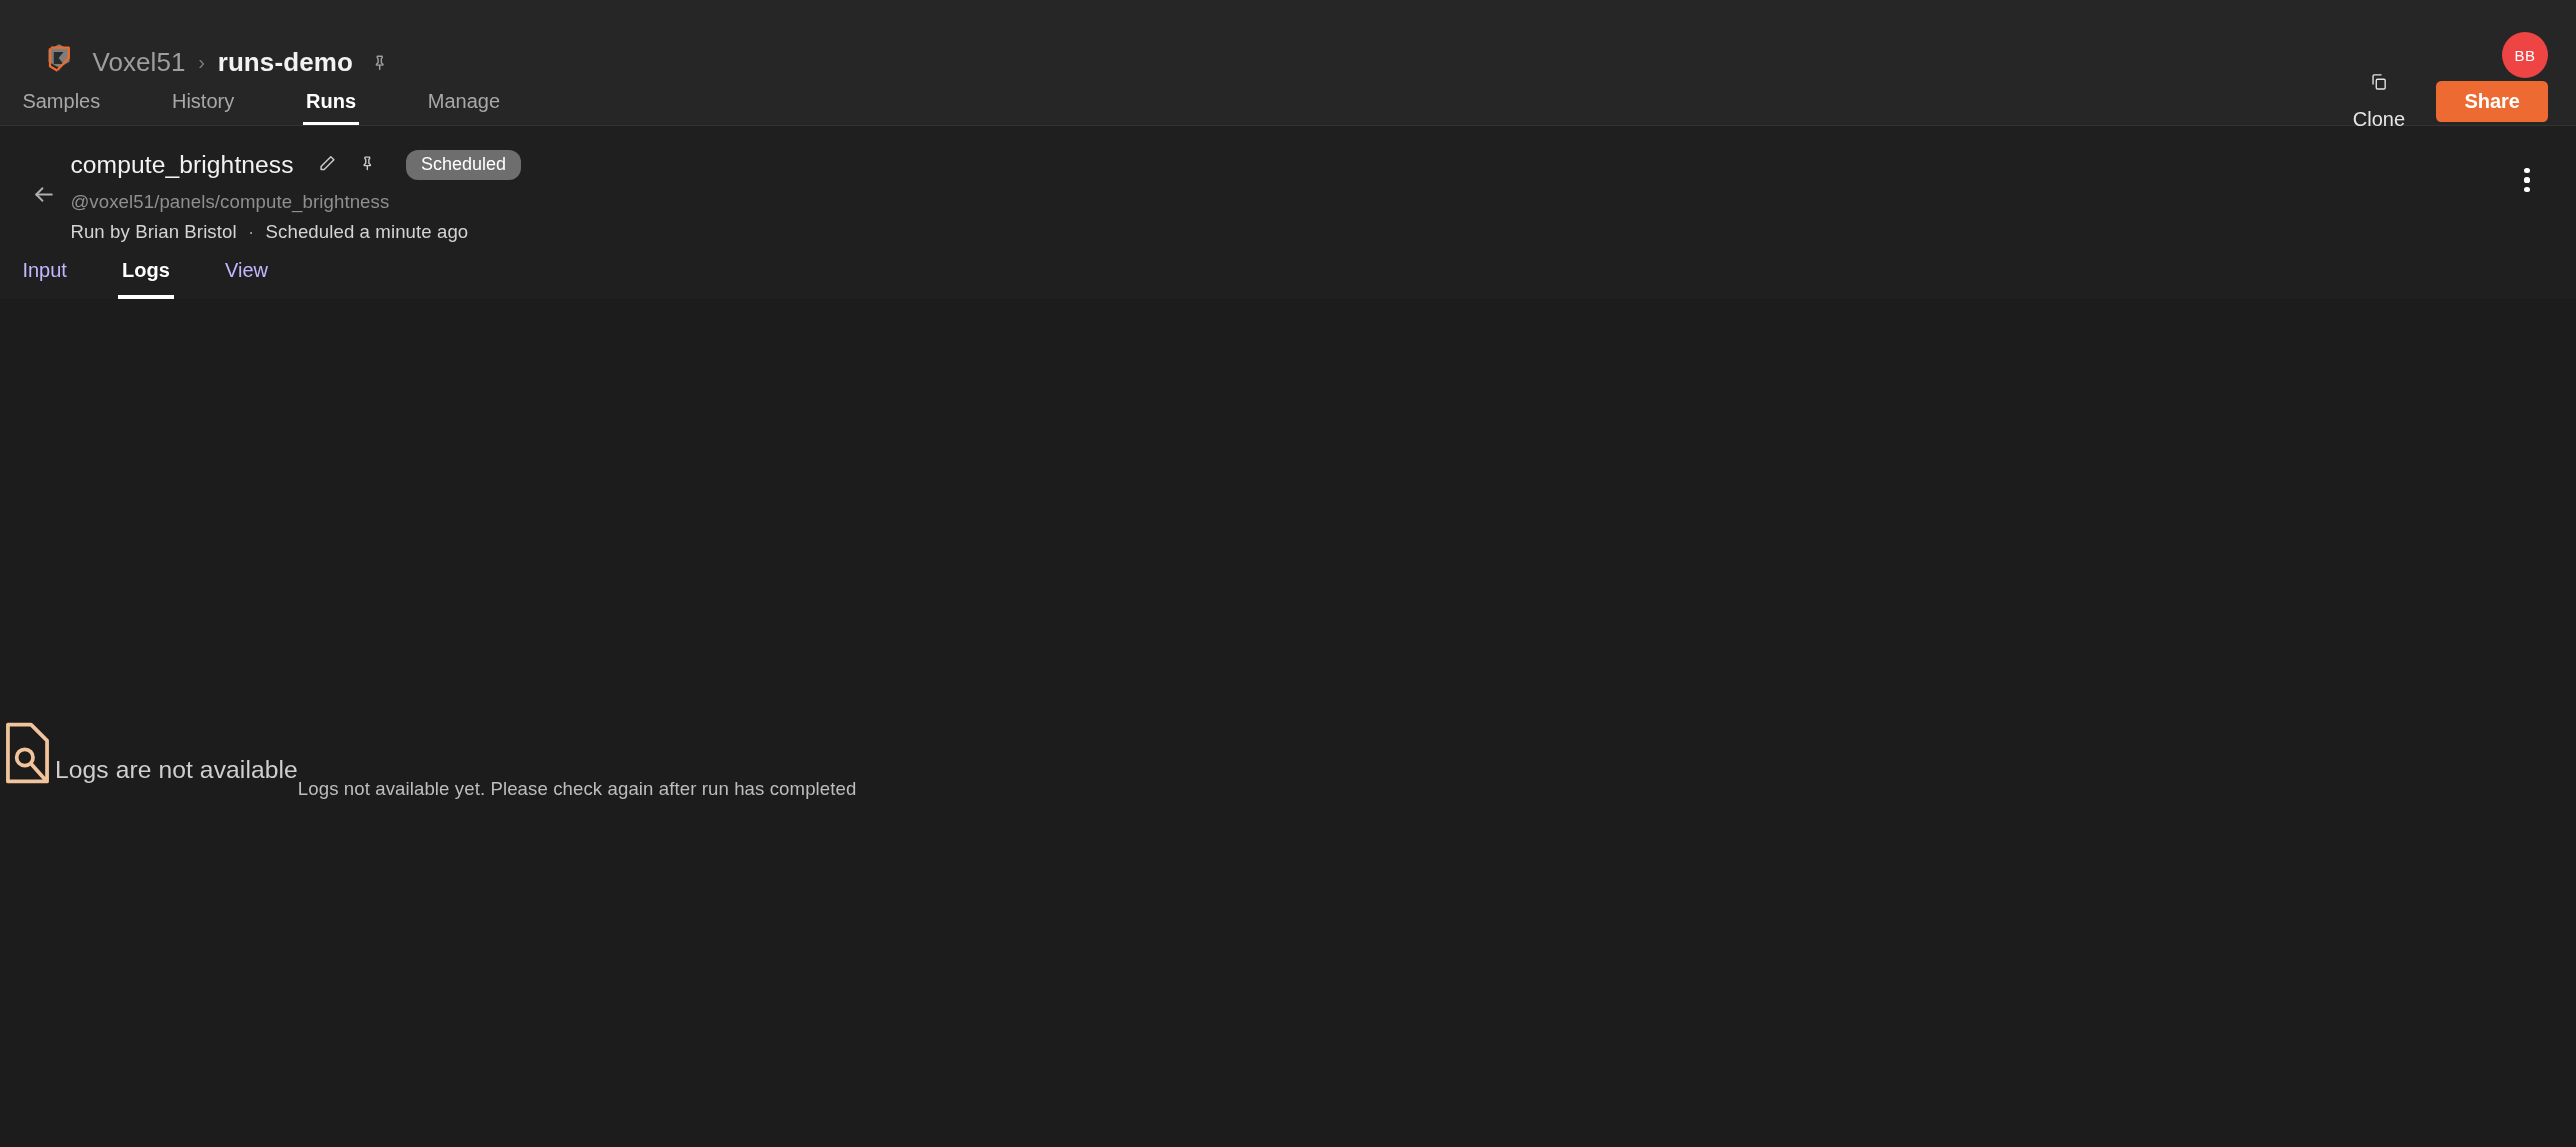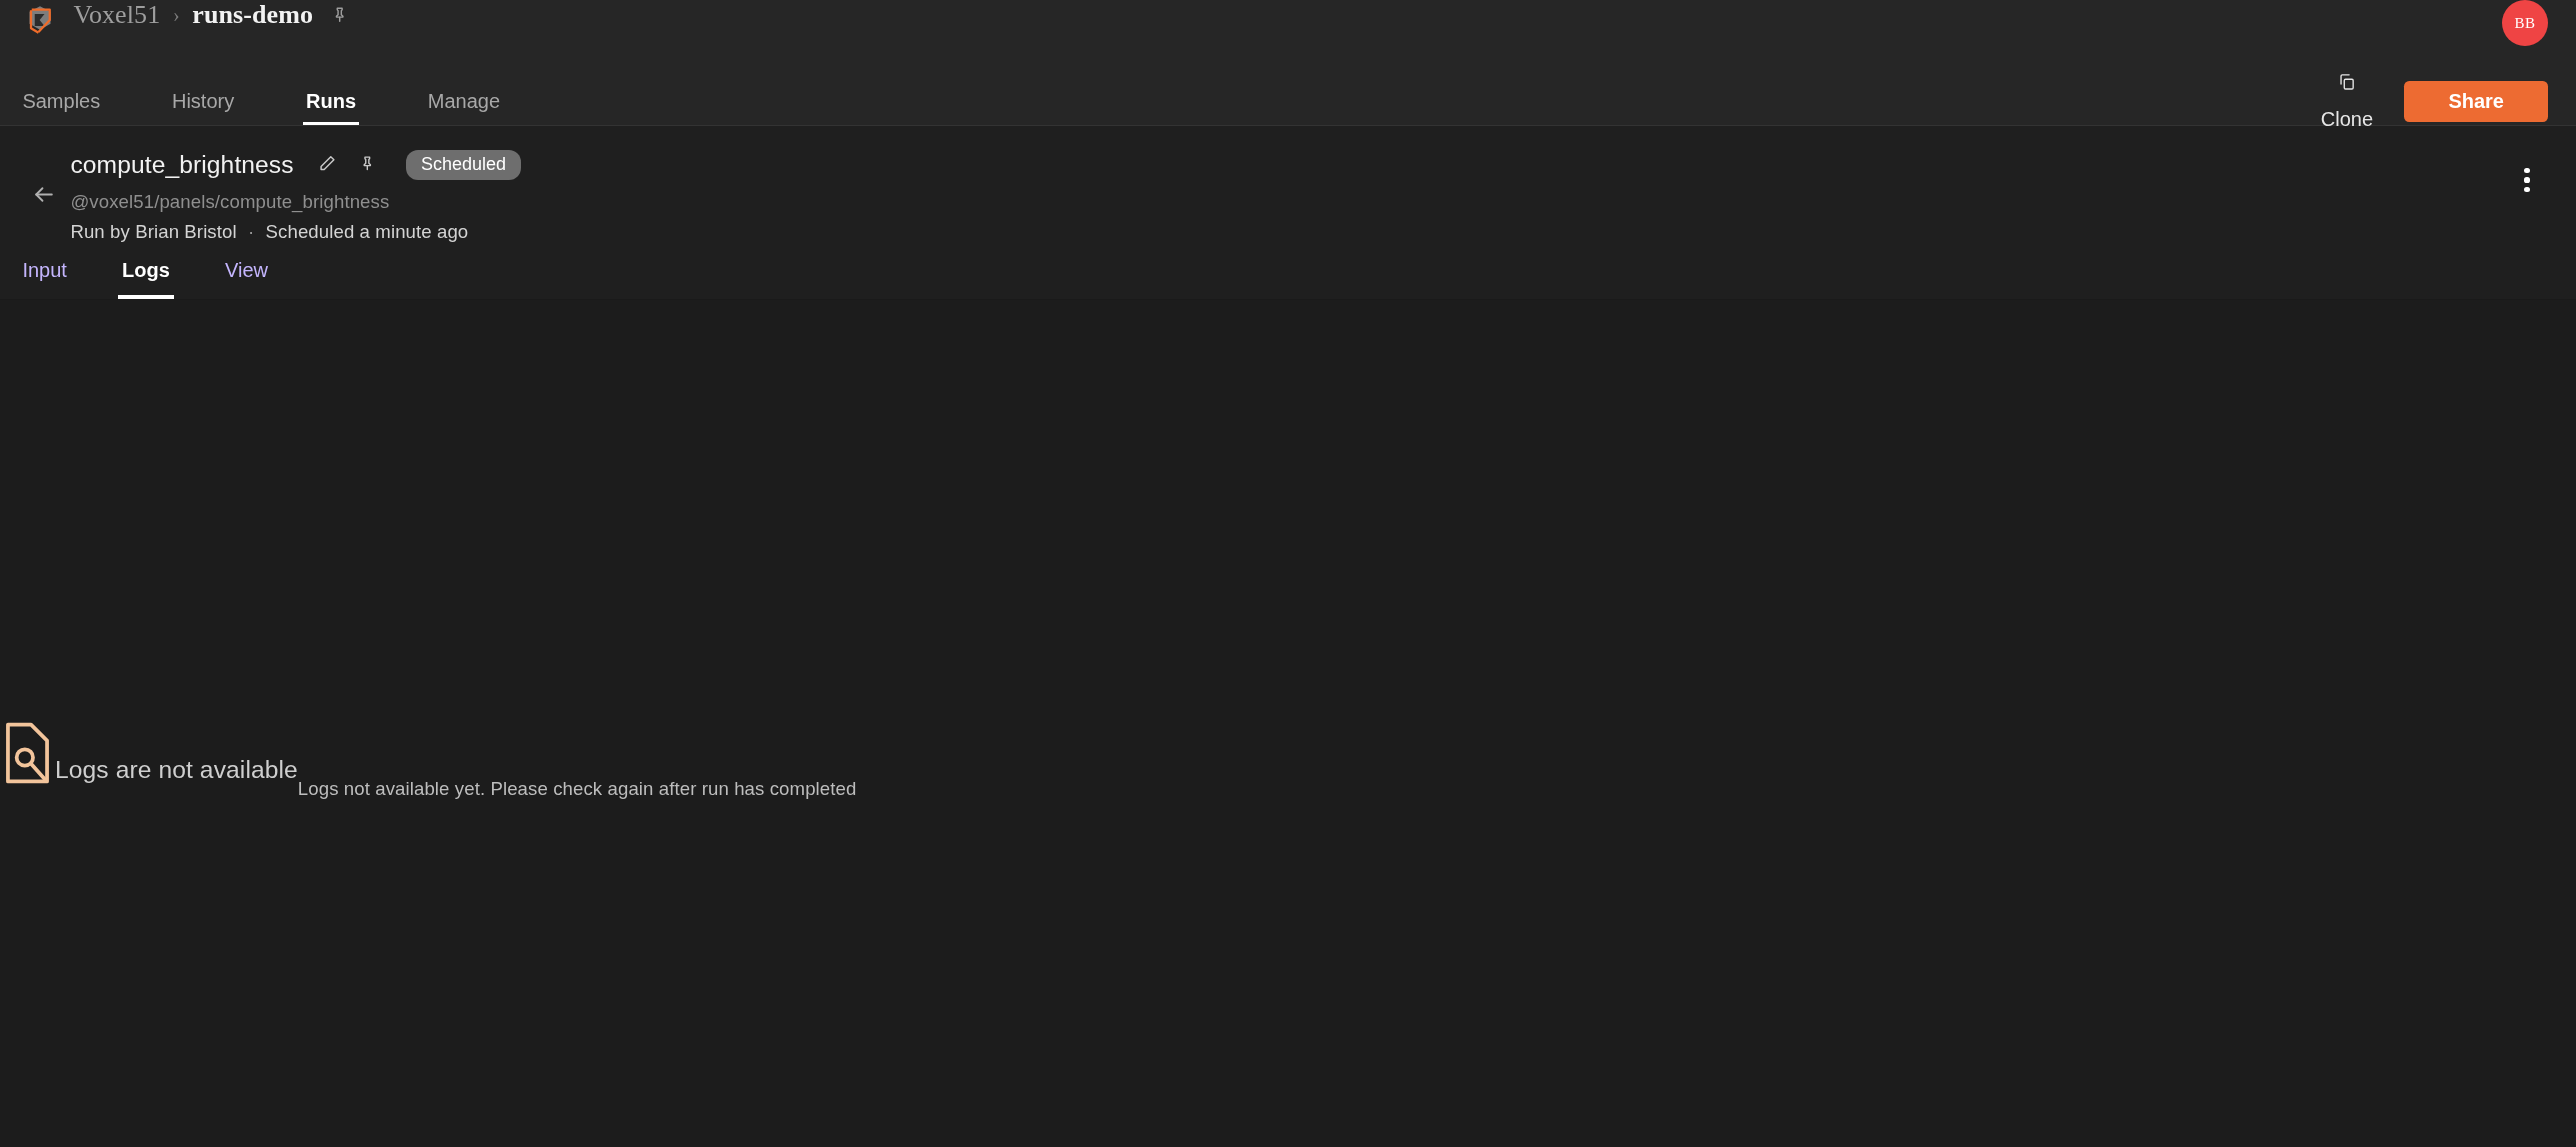--- a/index.html
+++ b/index.html
@@ -8,24 +8,23 @@
     height: 1148px;
     background: #1c1c1c;
     font-family: "Liberation Sans", sans-serif;
     overflow: hidden;
   }
 
   
   .topbar {
     height: 78px;
     display: flex;
-    align-items: flex-start;
-    padding: 0 28px 0 20px;
+    align-items: flex-end;
+    padding: 0 28px 0 39px;
     background: #262626;
-    font-family: Liberation Serif, serif;
   }
   .logo-wrap { width: 40px; height: 40px; display: flex; align-items: center; justify-content: center; flex: 0 0 auto; }
   .breadcrumb { display: flex; align-items: center; margin-left: 13.4px; }
   .crumb-org {
     font-size: 26px;
     color: #9e9e9e;
     letter-spacing: 0.1px;
     cursor: pointer;
   }
   .crumb-sep { font-size: 20px; color: #7d7d7d; margin: 0 12.7px; }
@@ -82,21 +81,21 @@
     font-family: inherit;
     flex-direction: column;
   }
   .share-btn {
     background: #ed6b32;
     color: #ffffff;
     font-size: 20px;
     font-weight: 700;
     border: none;
     border-radius: 5.2px;
-    padding: 9px 44px;
+    padding: 9px 28px;
     cursor: pointer;
     font-family: inherit;
   }
 
   
   .run-header {
     background: #1f1f1f;
     padding: 21px 28px 0 22.4px;
     display: flex;
     align-items: flex-start;

